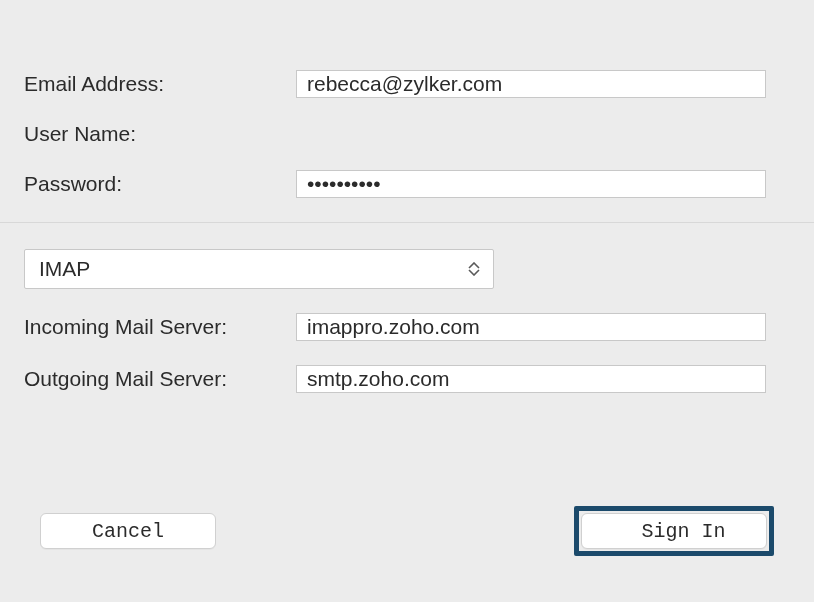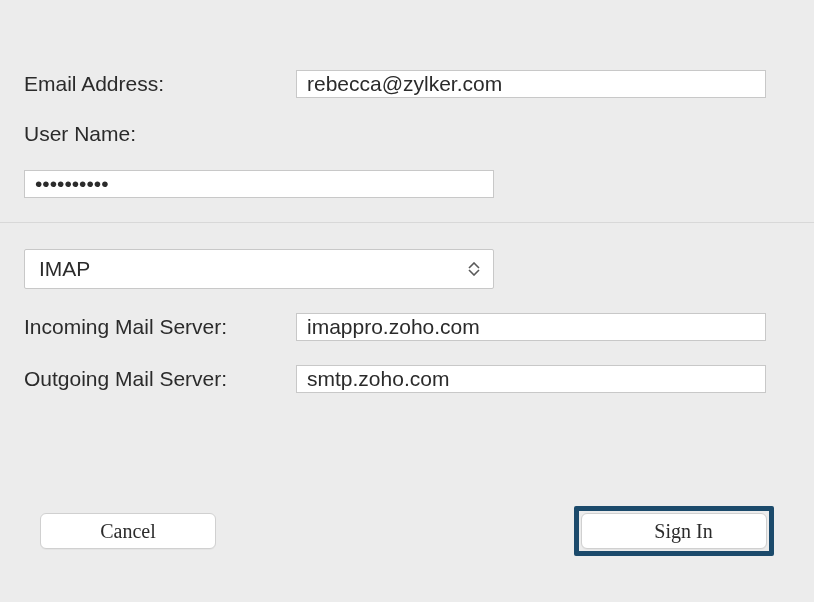--- a/index.html
+++ b/index.html
@@ -94,21 +94,21 @@
     align-items: center;
     padding: 0 40px;
   }
   .btn {
     height: 36px;
     min-width: 176px;
     background: #fff;
     border: 1px solid #d0d0d0;
     border-radius: 6px;
     font-size: 20px;
-    font-family: Liberation Serif, serif;
+    font-family: Liberation Mono, monospace;
     color: #2b2b2b;
     cursor: pointer;
     padding: 0 10px;
     box-shadow: 0 1px 0 rgba(0,0,0,0.03);
   }
   .spacer { flex: 1; }
   .btn-gap { width: 28px; }
   .primary-wrap {
     border: 5px solid #1b4a6b;
     border-radius: 2px;
@@ -129,20 +129,21 @@
     <div class="row">
       <div class="label">Email Address:</div>
       <div class="field">
         <input class="text" type="text" value="rebecca@zylker.com" style="">
       </div>
     </div>
     <div class="row">
       <div class="label">User Name:</div>
     </div>
     <div class="row" style="margin-bottom:0">
+      <div class="label">Password:</div>
       <div class="field">
         <input class="text" type="text" value="••••••••••" style="">
       </div>
     </div>
   </div>
 
   <div class="divider"></div>
 
   <div class="section-bottom">
     <div class="row">

